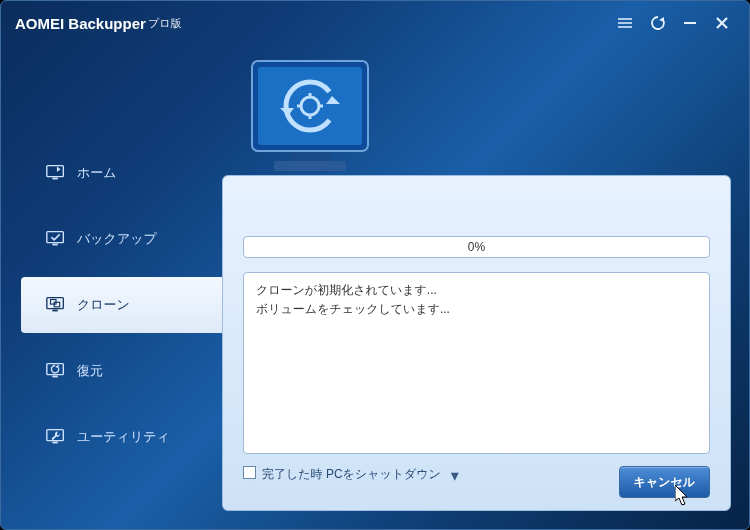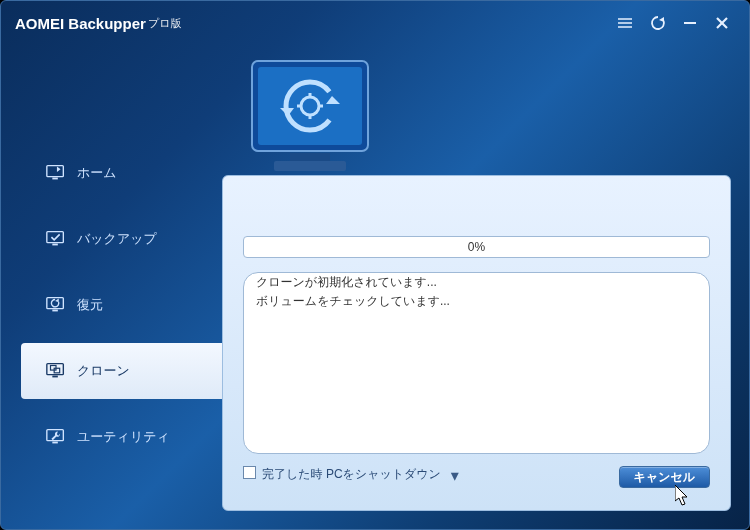--- a/index.html
+++ b/index.html
@@ -117,22 +117,22 @@
   .progress-label {
     position: relative;
     font-size: 12px; color: #333;
   }
 
   .log-box {
     margin-top: 14px;
     flex: 1;
     background: #fff;
     border: 1px solid #9fb9d6;
-    border-radius: 15px;
-    padding: 0 12px;
+    border-radius: 4px;
+    padding: 8px 12px;
     font-size: 12px;
     color: #333;
     line-height: 1.6;
     overflow: auto;
   }
 
   .footer {
     margin-top: 12px;
     height: 30px;
     display: flex;
@@ -147,21 +147,21 @@
   }
   .footer-label {
     font-size: 12px; color: #2a4a76;
   }
   .footer .drop-caret {
     margin-left: 10px;
     color: #3a5a86;
   }
   .footer .spacer { flex: 1; }
   .cancel-btn {
-    height: 22px;
+    height: 32px;
     padding: 0 14px;
     border: 1px solid #3a6aa0;
     border-radius: 4px;
     background: linear-gradient(to bottom, #4d8ed8 0%, #1e5aa6 100%);
     color: #fff;
     font-size: 12px;
     font-weight: bold;
     display: inline-flex;
     align-items: center;
     cursor: pointer;
@@ -231,41 +231,41 @@
       <div class="nav-item">
         <span class="icon-box">
           <svg viewBox="0 0 24 20">
               <rect x="2" y="2" width="18" height="12" rx="1" fill="none" stroke="#cfe3ff" stroke-width="1.5"></rect>
               <rect x="8" y="15" width="6" height="2" fill="#cfe3ff"></rect>
               <path d="M7 8 l3 3 l6 -6" fill="none" stroke="#cfe3ff" stroke-width="1.8"></path>
             </svg>
         </span>
         <span>バックアップ</span>
       </div>
+      <div class="nav-item active">
+        <span class="icon-box">
+          <svg viewBox="0 0 24 20">
+              <rect x="2" y="2" width="18" height="12" rx="1" fill="none" stroke="#1a3a66" stroke-width="1.5"></rect>
+              <rect x="8" y="15" width="6" height="2" fill="#1a3a66"></rect>
+              <rect x="6" y="4" width="6" height="5" fill="none" stroke="#1a3a66" stroke-width="1.3"></rect>
+              <rect x="10" y="7" width="6" height="5" fill="none" stroke="#1a3a66" stroke-width="1.3"></rect>
+            </svg>
+        </span>
+        <span>クローン</span>
+      </div>
       <div class="nav-item">
         <span class="icon-box">
           <svg viewBox="0 0 24 20">
               <rect x="2" y="2" width="18" height="12" rx="1" fill="none" stroke="#cfe3ff" stroke-width="1.5"></rect>
               <rect x="8" y="15" width="6" height="2" fill="#cfe3ff"></rect>
               <path d="M11 4 a4 4 0 1 0 3.8 2.8" fill="none" stroke="#cfe3ff" stroke-width="1.5"></path>
               <polygon points="15,3 15,7 11,5.5" fill="#cfe3ff"></polygon>
             </svg>
         </span>
         <span>復元</span>
-      </div>
-      <div class="nav-item active">
-        <span class="icon-box">
-          <svg viewBox="0 0 24 20">
-              <rect x="2" y="2" width="18" height="12" rx="1" fill="none" stroke="#1a3a66" stroke-width="1.5"></rect>
-              <rect x="8" y="15" width="6" height="2" fill="#1a3a66"></rect>
-              <rect x="6" y="4" width="6" height="5" fill="none" stroke="#1a3a66" stroke-width="1.3"></rect>
-              <rect x="10" y="7" width="6" height="5" fill="none" stroke="#1a3a66" stroke-width="1.3"></rect>
-            </svg>
-        </span>
-        <span>クローン</span>
       </div>
       <div class="nav-item">
         <span class="icon-box">
           <svg viewBox="0 0 24 20">
               <rect x="2" y="2" width="18" height="12" rx="1" fill="none" stroke="#cfe3ff" stroke-width="1.5"></rect>
               <rect x="8" y="15" width="6" height="2" fill="#cfe3ff"></rect>
               <path d="M14 4 a3 3 0 0 0 -3 4 l-4 4 l1.5 1.5 l4 -4 a3 3 0 0 0 4 -3 l-2 2 l-1.5 -1.5 z" fill="#cfe3ff"></path>
             </svg>
         </span>
         <span>ユーティリティ</span>

